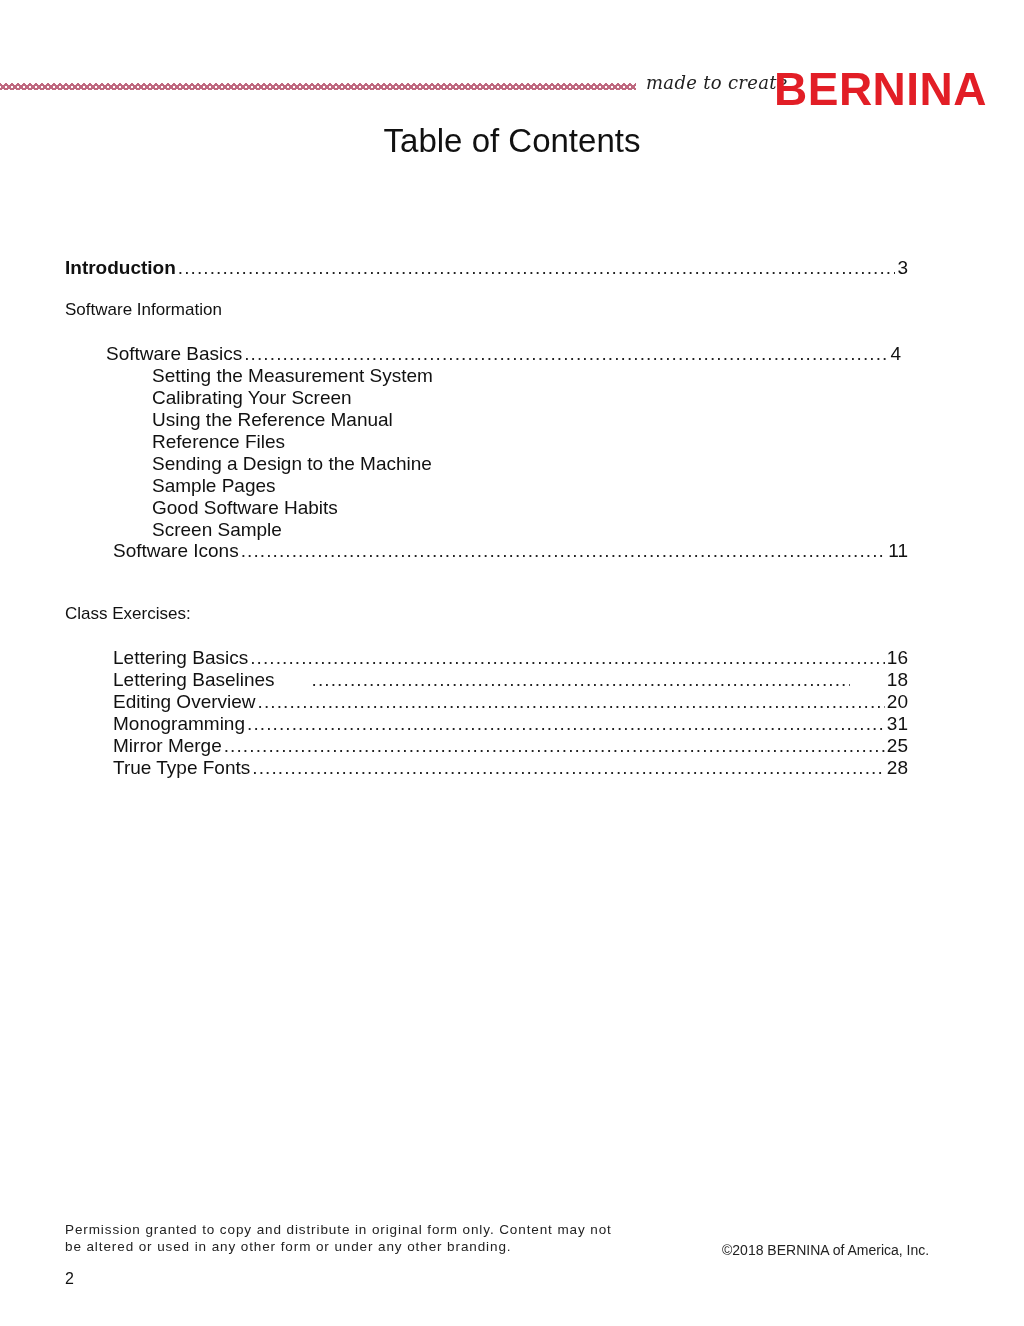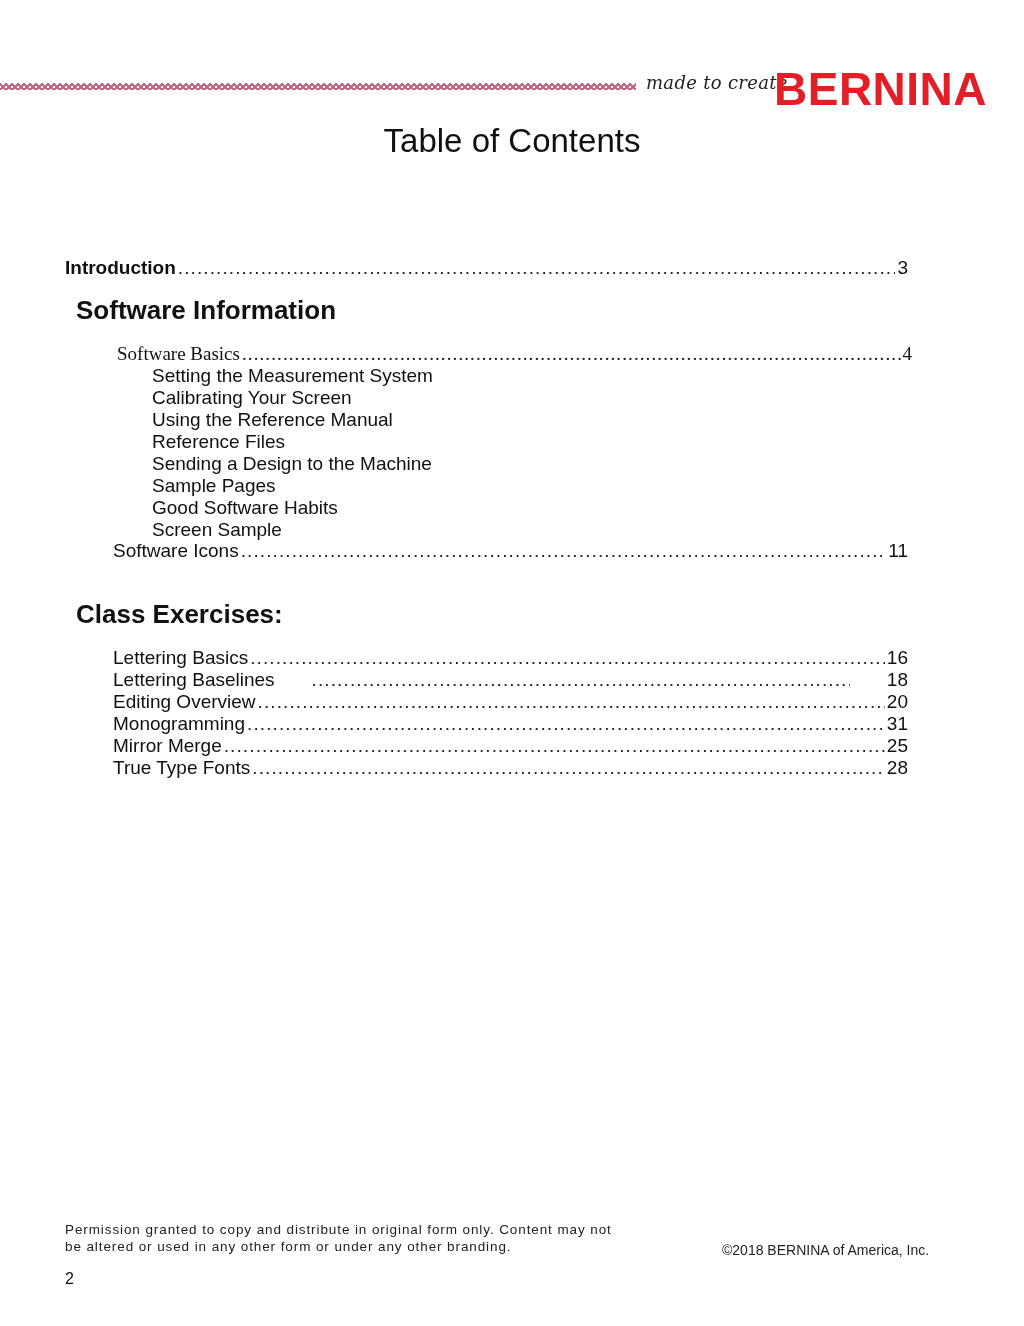--- a/index.html
+++ b/index.html
@@ -35,21 +35,21 @@
       position: absolute; display: flex; align-items: baseline; font-size: 19px; line-height: 22px;
       white-space: nowrap;
     }
     .row .label { flex: 0 0 auto; }
     .row .leader {
       flex: 1 1 auto; overflow: hidden; margin: 0 2px; color: #222;
       letter-spacing: 1.1px;
     }
     .row .page { flex: 0 0 auto; }
     .bold { font-weight: bold; }
-    .heading { position: absolute; font-size: 26px; font-weight: bold; line-height: 22px; margin-left: 11px; }
+    .heading { position: absolute; font-size: 17px; font-weight: normal; line-height: 22px; }
     .sub { position: absolute; font-size: 19px; line-height: 22px; white-space: nowrap; }
     .footer-note {
       position: absolute; left: 65px; top: 1221px; font-size: 13.5px; line-height: 17px;
       letter-spacing: 0.9px; color: #222;
     }
     .copyright { position: absolute; left: 722px; top: 1242px; font-size: 14px; color: #222; }
     .page-num { position: absolute; left: 65px; top: 1270px; font-size: 16px; color: #111; }
   </style>
 </head>
 <body>
@@ -65,21 +65,21 @@
 <div class="toc">
 
   <div class="row bold" style="left:65px; top:257px; width:843px;">
     <span class="label">Introduction</span>
     <span class="leader" style="font-weight:normal;">........................................................................................................................................................................................................</span>
     <span class="page" style="font-weight:normal;">3</span>
   </div>
 
   <div class="heading" style="left:65px; top:299px;">Software Information</div>
 
-  <div class="row" style="left:117px; top:343px; width:795px;font-family:Liberation Serif, serif;">
+  <div class="row" style="left:106px; top:343px; width:795px;">
     <span class="label">Software Basics</span>
     <span class="leader">........................................................................................................................................................................................................</span>
     <span class="page">4</span>
   </div>
 
   <div class="sub" style="left:152px; top:365px;">Setting the Measurement System</div>
   <div class="sub" style="left:152px; top:387px;">Calibrating Your Screen</div>
   <div class="sub" style="left:152px; top:409px;">Using the Reference Manual</div>
   <div class="sub" style="left:152px; top:431px;">Reference Files</div>
   <div class="sub" style="left:152px; top:453px;">Sending a Design to the Machine</div>

